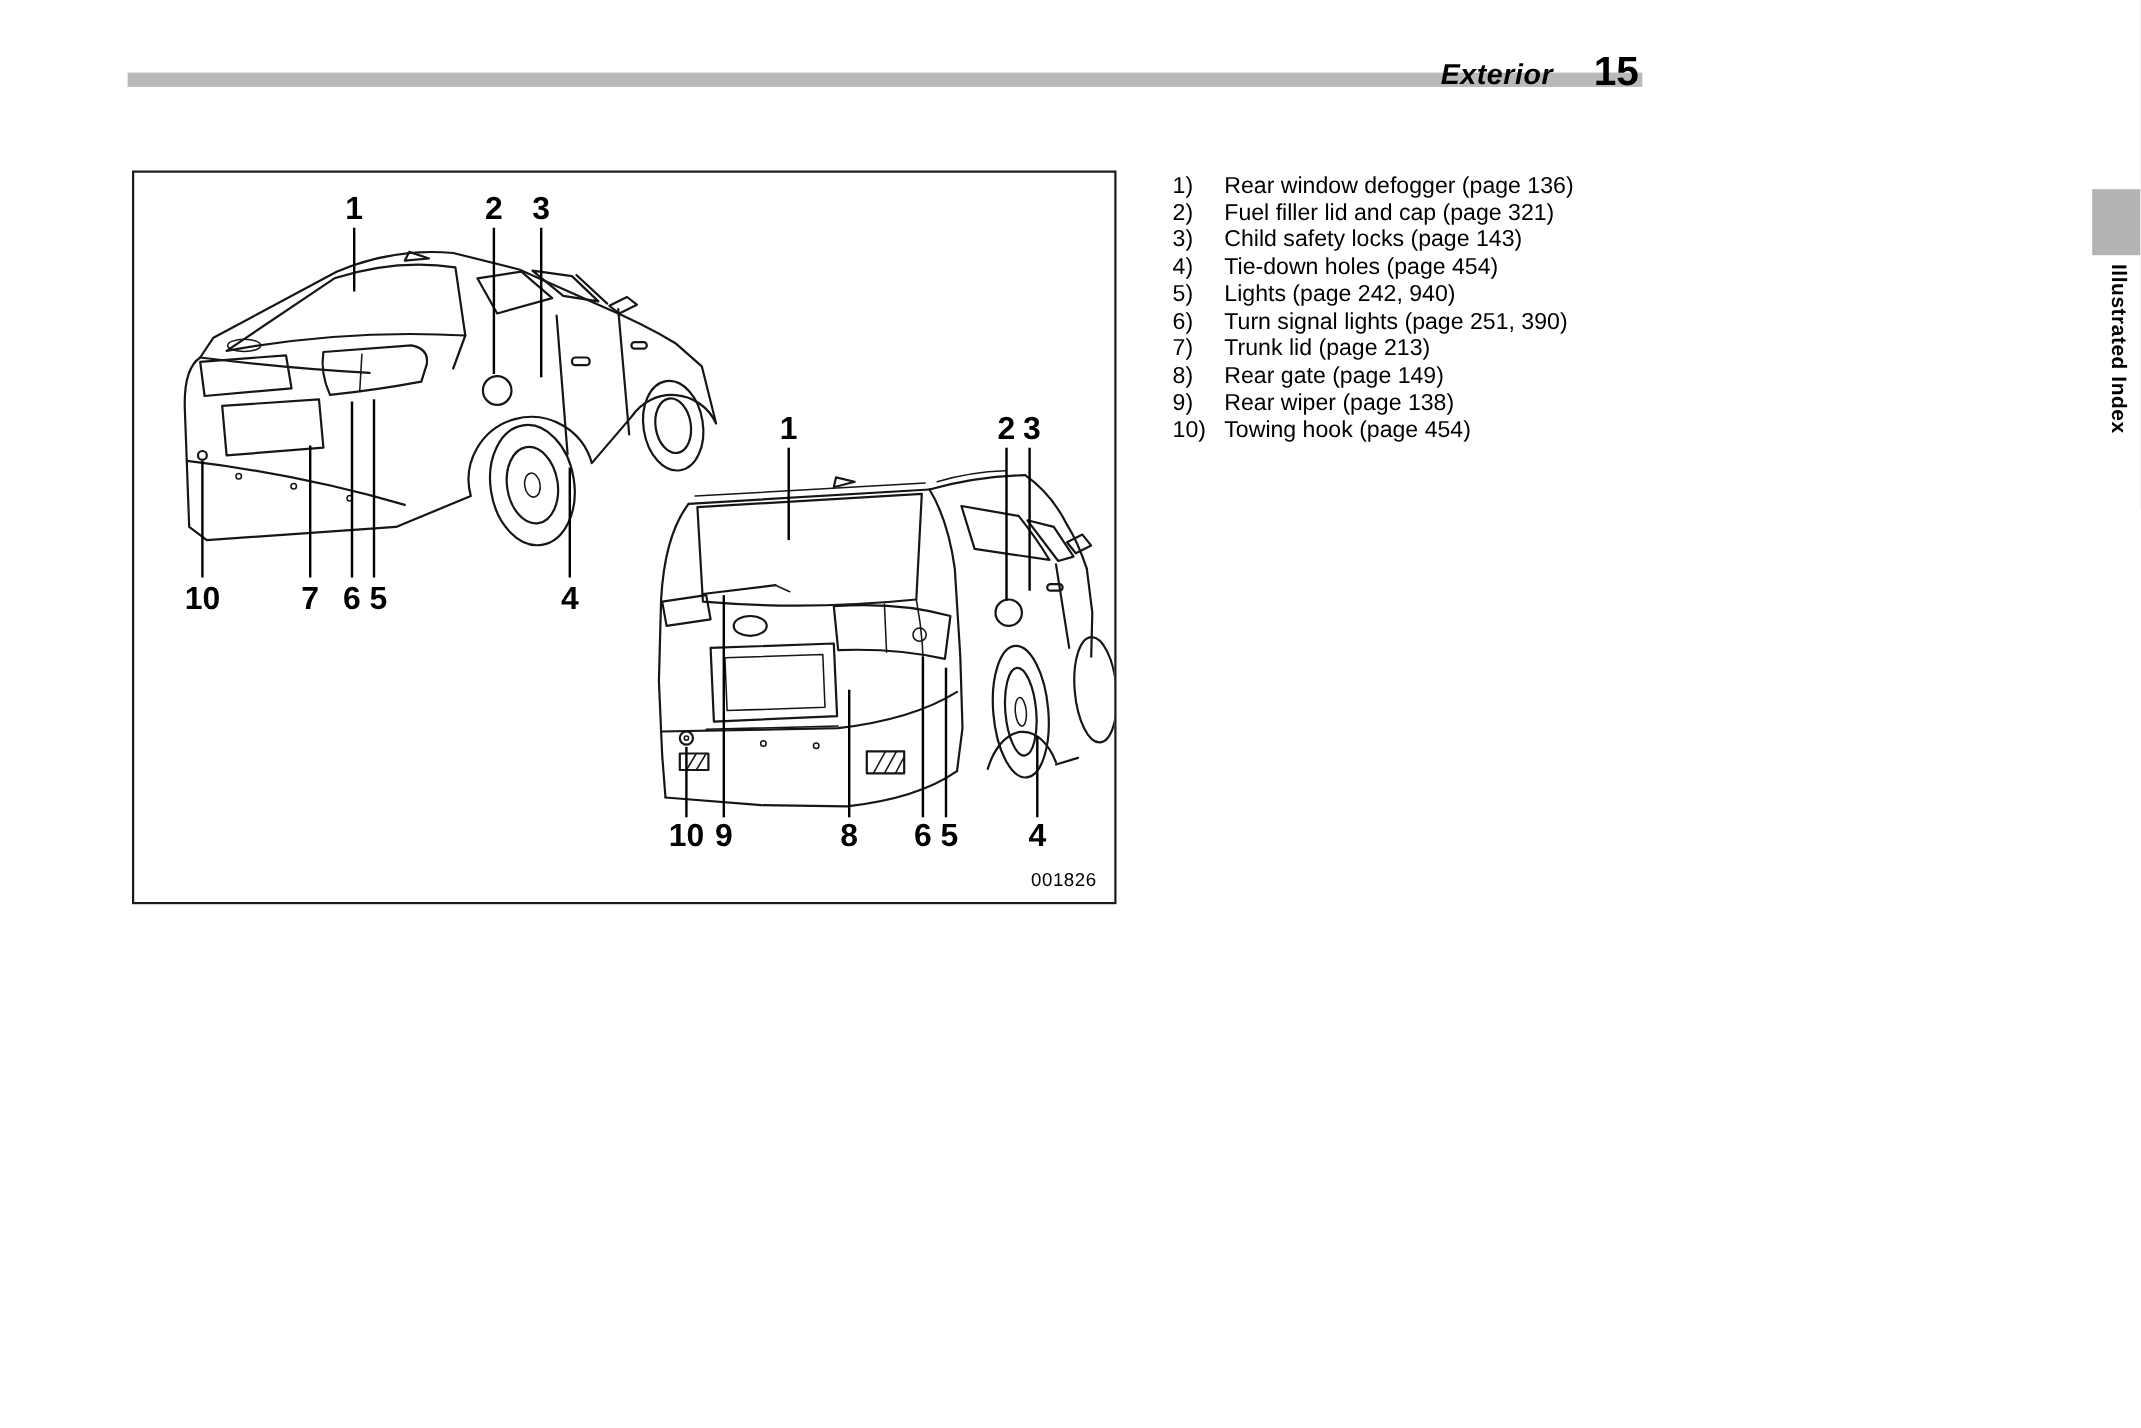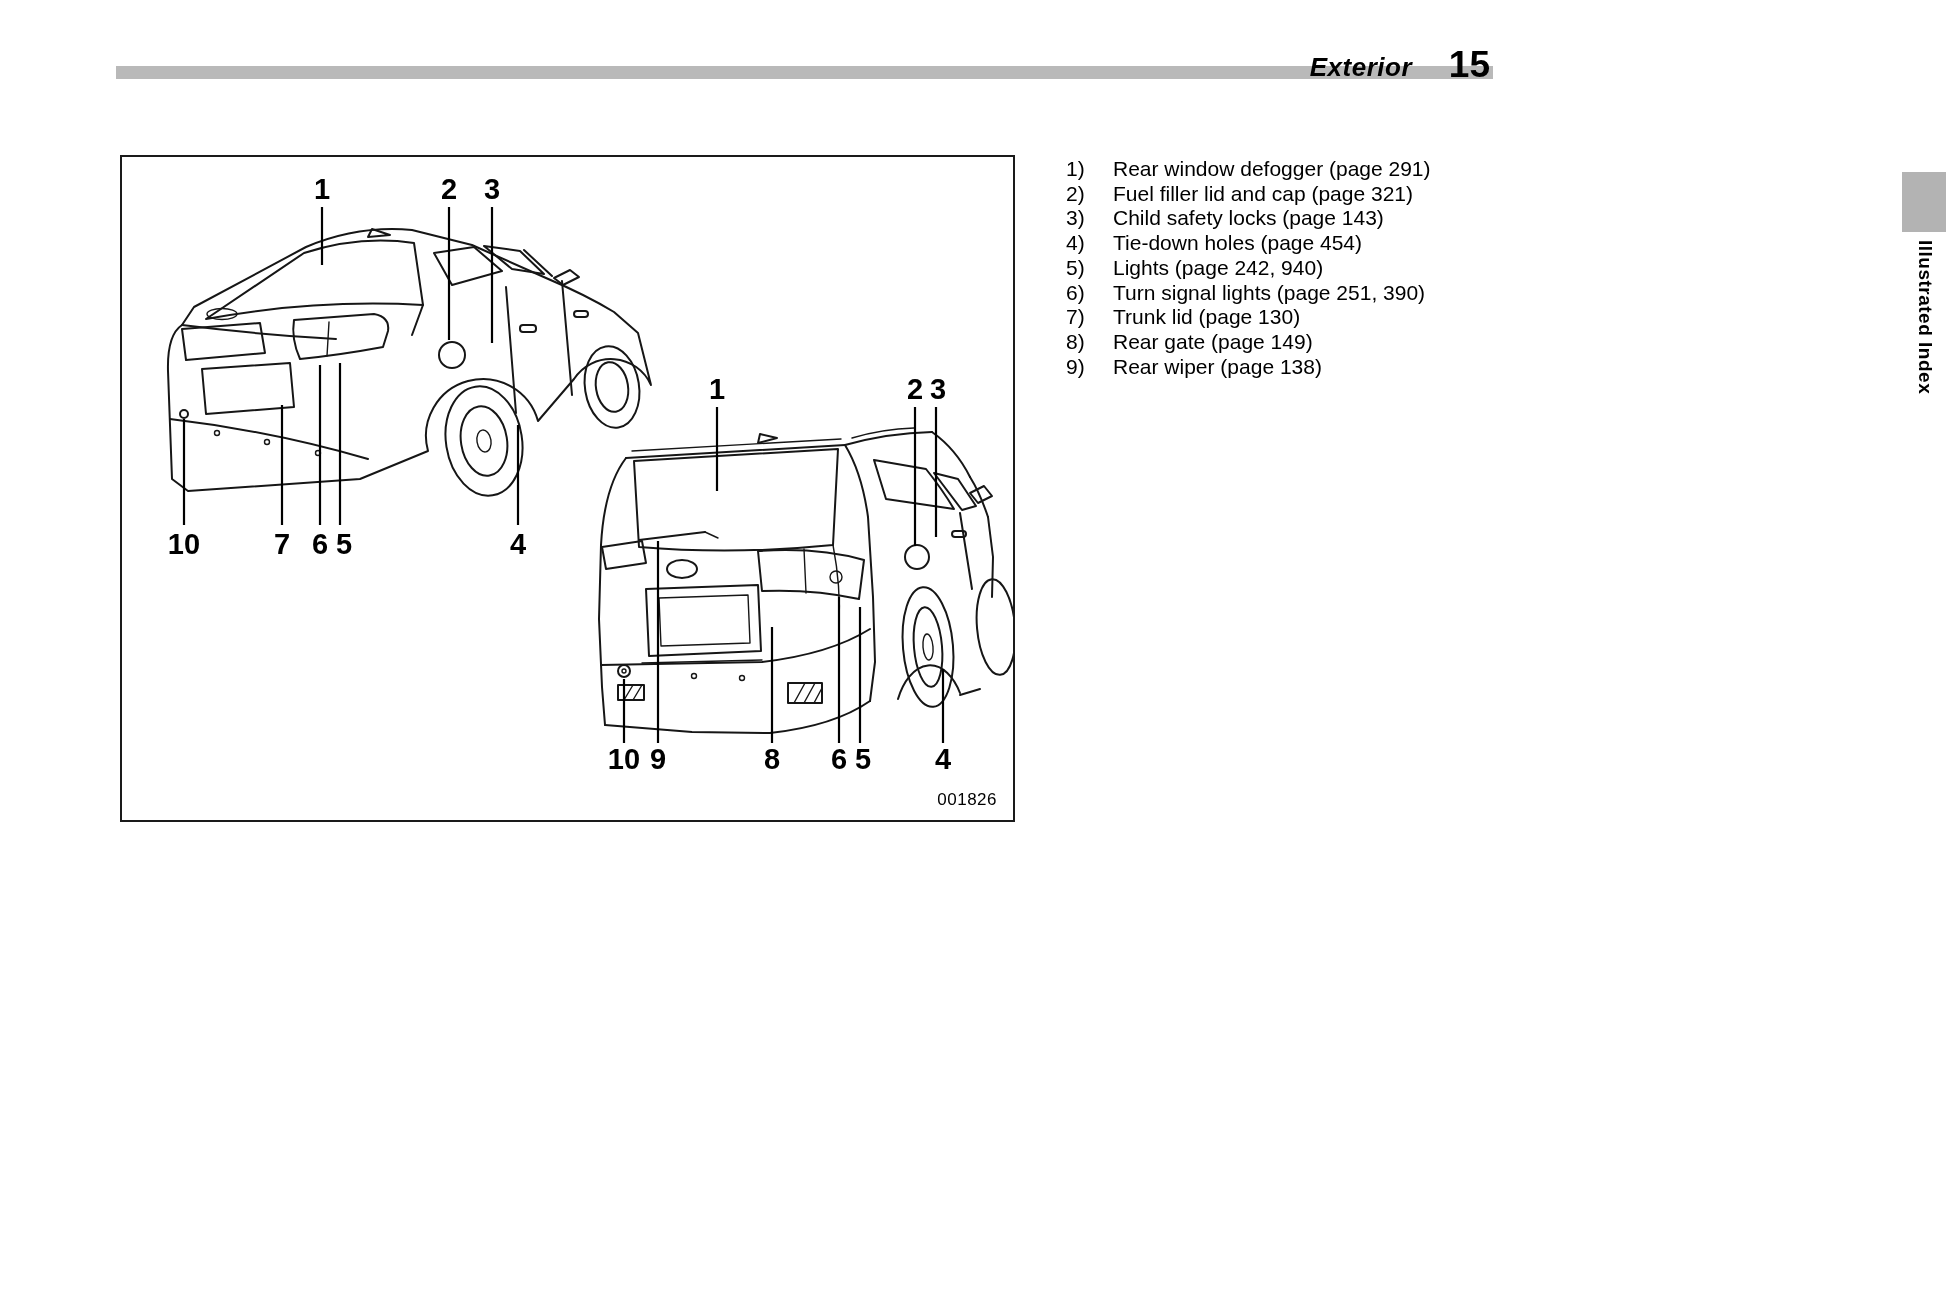--- a/index.html
+++ b/index.html
@@ -196,21 +196,21 @@
         <text class="callout" x="821" y="612">4</text>
       </g>
     </svg>
 
     <div class="figure-code">001826</div>
   </div>
 
   <div class="parts-list">
     <div class="list-item">
       <span class="item-num">1)</span>
-      <span class="item-text">Rear window defogger (page 291)</span>
+      <span class="item-text">Rear window defogger (page 136)</span>
     </div>
     <div class="list-item">
       <span class="item-num">2)</span>
       <span class="item-text">Fuel filler lid and cap (page 321)</span>
     </div>
     <div class="list-item">
       <span class="item-num">3)</span>
       <span class="item-text">Child safety locks (page 143)</span>
     </div>
     <div class="list-item">
@@ -220,25 +220,29 @@
     <div class="list-item">
       <span class="item-num">5)</span>
       <span class="item-text">Lights (page 242, 940)</span>
     </div>
     <div class="list-item">
       <span class="item-num">6)</span>
       <span class="item-text">Turn signal lights (page 251, 390)</span>
     </div>
     <div class="list-item">
       <span class="item-num">7)</span>
-      <span class="item-text">Trunk lid (page 130)</span>
+      <span class="item-text">Trunk lid (page 213)</span>
     </div>
     <div class="list-item">
       <span class="item-num">8)</span>
       <span class="item-text">Rear gate (page 149)</span>
     </div>
     <div class="list-item">
       <span class="item-num">9)</span>
       <span class="item-text">Rear wiper (page 138)</span>
     </div>
+    <div class="list-item">
+      <span class="item-num">10)</span>
+      <span class="item-text">Towing hook (page 454)</span>
+    </div>
   </div>
 
 </div>
 
 </body></html>

